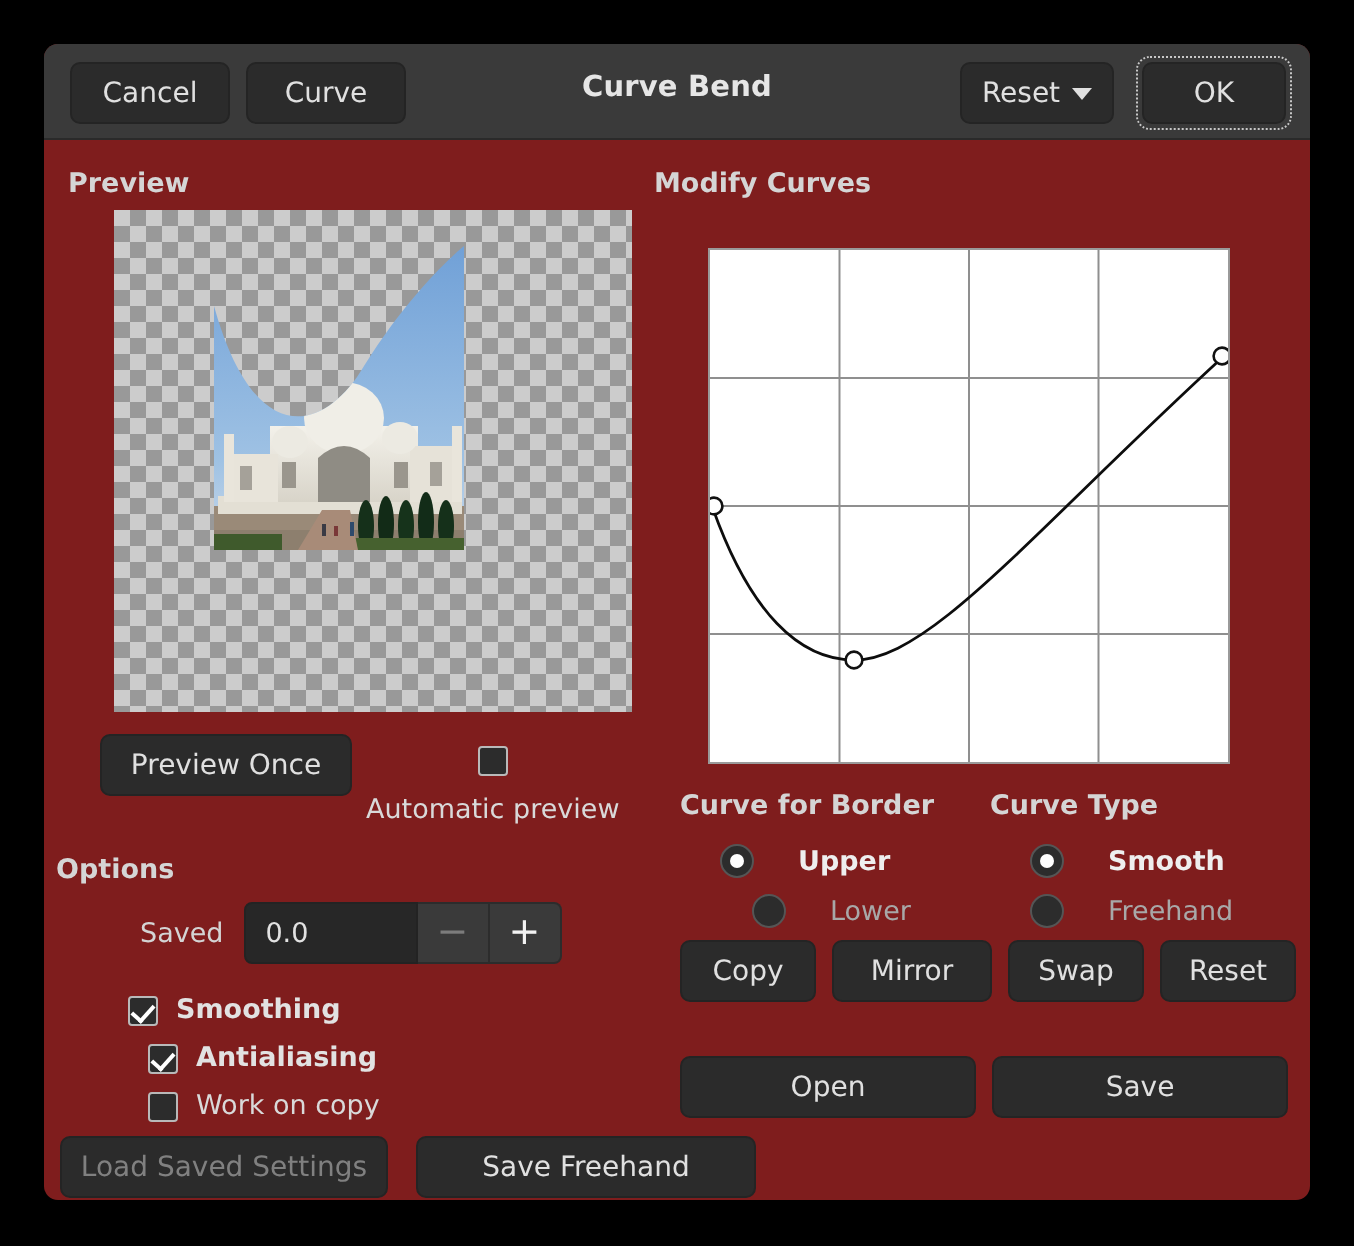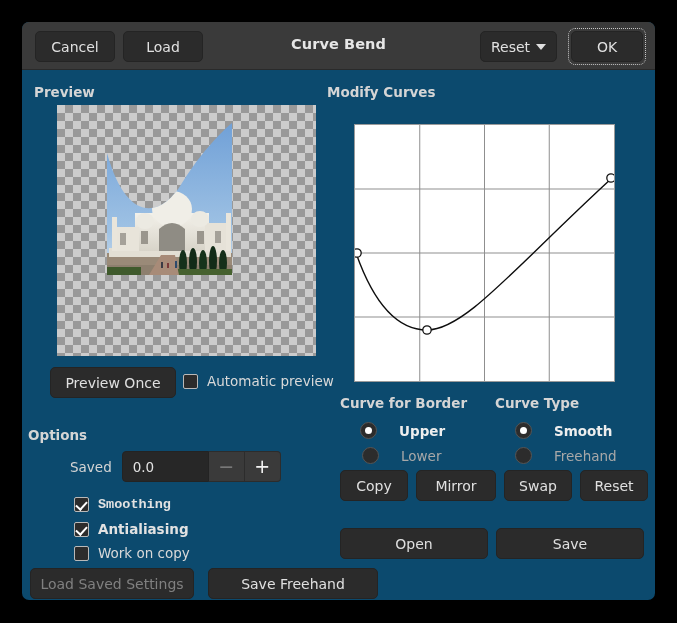--- a/index.html
+++ b/index.html
@@ -19,21 +19,21 @@
     background: #000000;
   }
 
   
   .dialog {
     position: absolute;
     left: 22px;
     top: 22px;
     width: 633px;
     height: 578px;
-    background: #0c4a6e;
+    background: #7f1d1d;
     border-radius: 7px;
     box-sizing: border-box;
     overflow: hidden;
   }
 
   .titlebar {
     position: absolute;
     left: 0; top: 0;
     width: 633px;
     height: 48px;
@@ -139,21 +139,21 @@
     position: absolute;
     left: 3px; top: 1px;
     width: 5px; height: 9px;
     border: solid #ffffff;
     border-width: 0 2px 2px 0;
     transform: rotate(42deg);
   }
   .chk-label { color: #d9d9d9; font-size: 13.5px; }
   .chk-label.bold { font-weight: bold; color: #e2e2e2; }
 
-  .chk-autoprev { left: 161px; top: 303px; }
+  .chk-autoprev { left: 161px; top: 303px; flex-direction: column; }
 
   .lbl-options { left: 6px; top: 357px; }
 
   .rotate-row { position: absolute; left: 48px; top: 381px; display: flex; align-items: center; gap: 10px; }
   .rotate-label { color: #d4d4d4; font-size: 13.5px; }
   .spin { display: flex; align-items: stretch; height: 31px; }
   .spin-field {
     width: 87px;
     background: #272727;
     border: 1px solid #232323;
@@ -170,21 +170,21 @@
     background: #3a3a3a;
     border: 1px solid #2c2c2c;
     border-left: none;
     box-sizing: border-box;
     display: flex; align-items: center; justify-content: center;
     font-size: 19px; line-height: 1;
   }
   .spin-minus { color: #7c7c7c; }
   .spin-plus  { color: #f2f2f2; border-radius: 0 4px 4px 0; }
 
-  .chk-smoothing   { left: 52px; top: 427px; font-family: Liberation Mono, monospace; }
+  .chk-smoothing   { left: 42px; top: 427px; }
   .chk-antialias   { left: 52px; top: 451px; }
   .chk-workoncopy  { left: 52px; top: 475px; }
 
   .btn-load-settings { position: absolute; left: 8px;   top: 498px; width: 164px; height: 31px; }
   .btn-save-settings { position: absolute; left: 186px; top: 498px; width: 170px; height: 31px; }
 
   
   .lbl-modify { left: 305px; top: 14px; }
 
   .graph-frame {
@@ -214,41 +214,41 @@
     position: absolute;
     left: 4px; top: 4px;
     width: 7px; height: 7px;
     border-radius: 50%;
     background: #ffffff;
   }
   .radio-label { color: #a8a8a8; font-size: 13.5px; }
   .radio-label.sel { color: #eeeeee; font-weight: bold; }
 
   .rad-upper    { left: 338px; top: 352px; }
-  .rad-lower    { left: 340px; top: 377px; }
+  .rad-lower    { left: 354px; top: 377px; }
   .rad-smooth   { left: 493px; top: 352px; }
   .rad-freehand { left: 493px; top: 377px; }
 
   .btn-copy   { position: absolute; left: 318px; top: 400px; width: 68px;  height: 31px; }
   .btn-mirror { position: absolute; left: 394px; top: 400px; width: 80px;  height: 31px; }
   .btn-swap   { position: absolute; left: 482px; top: 400px; width: 68px;  height: 31px; }
   .btn-reset2 { position: absolute; left: 558px; top: 400px; width: 68px;  height: 31px; }
 
   .btn-open { position: absolute; left: 318px; top: 458px; width: 148px; height: 31px; }
   .btn-save { position: absolute; left: 474px; top: 458px; width: 148px; height: 31px; }
 </style>
 </head>
 <body>
 
 <div id="root">
   <div class="dialog">
 
     <div class="titlebar">
       <div class="btn btn-cancel">Cancel</div>
-      <div class="btn btn-help">Load</div>
+      <div class="btn btn-help">Curve</div>
 
       <div class="title-text">Curve Bend</div>
 
       <div class="btn btn-reset-dd">
         <span>Reset</span>
         <span class="chev"></span>
       </div>
 
       <div class="ok-wrap">
         <div class="btn btn-ok">OK</div>

